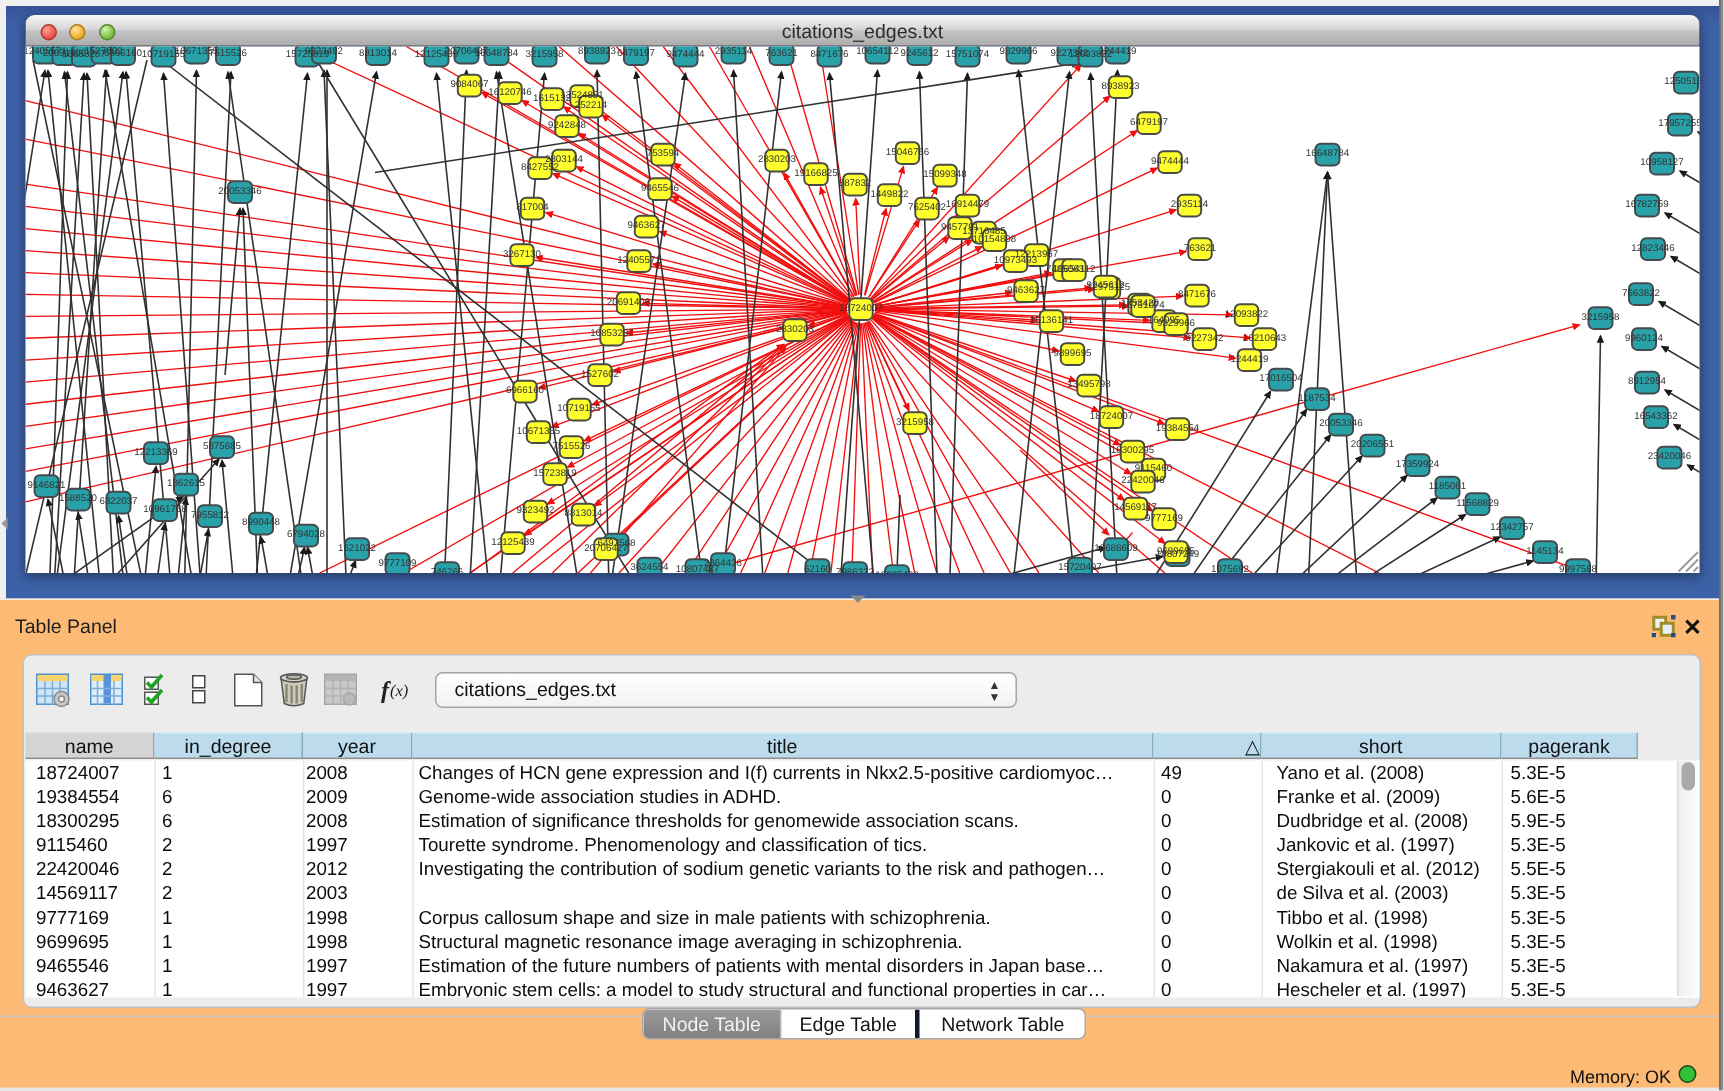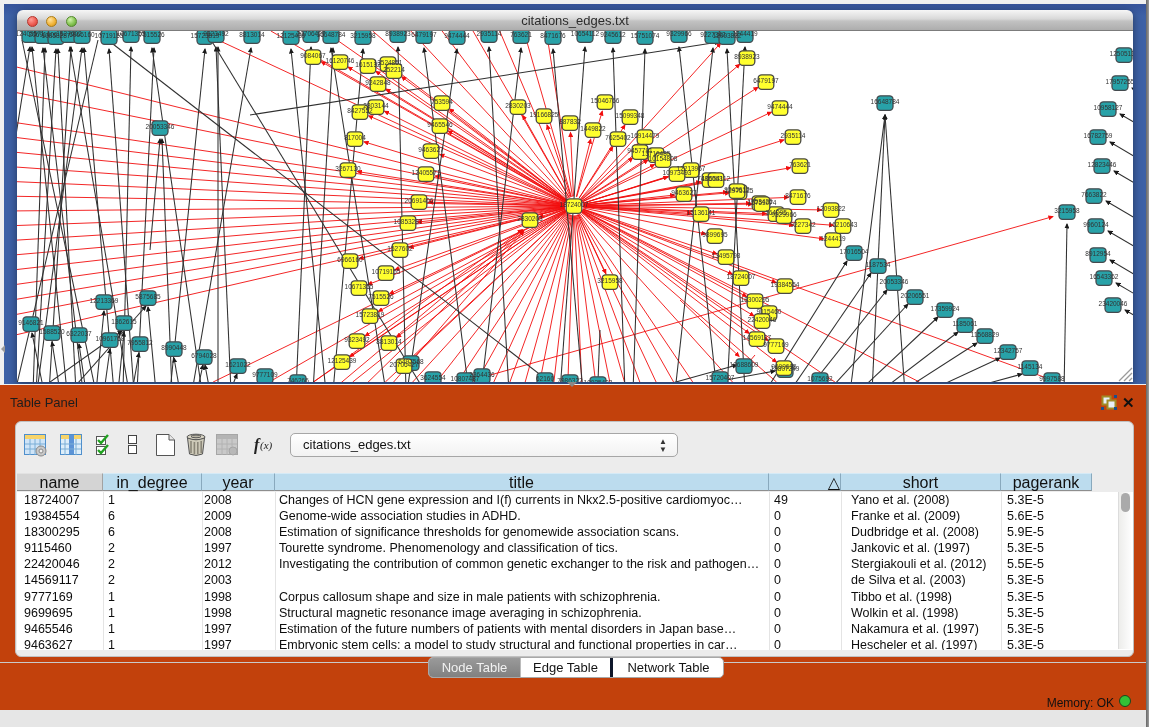--- a/index.html
+++ b/index.html
@@ -7,29 +7,29 @@
 #bluebg{position:absolute;left:4px;top:4px;width:1142px;height:397px;background:linear-gradient(#36539a,#3d61a6 12px)}
 #win{position:absolute;left:17px;top:10px;width:1116px;height:372px;border-radius:6px 6px 0 0;box-shadow:0 2px 8px rgba(0,0,0,.45)}
 #titlebar{position:absolute;left:0;top:0;width:1116px;height:21px;border-radius:6px 6px 0 0;background:linear-gradient(#f6f6f6,#d8d8d8 45%,#c2c2c2 55%,#adadad);border-bottom:1px solid #7c7c7c}
 #title{position:absolute;left:0;top:3px;width:100%;text-align:center;font-size:13px;color:#2c2c2c}
 .tl{position:absolute;top:5.5px;width:11px;height:11px;border-radius:50%}
 #tl1{left:9.5px;background:radial-gradient(circle at 35% 30%,#ff9d96,#ee5f55 55%,#c93a31);border:1px solid #b5342c}
 #tl2{left:29px;background:radial-gradient(circle at 35% 30%,#ffe2a0,#f2b63c 55%,#d2921a);border:1px solid #ad7c14}
 #tl3{left:48.5px;background:radial-gradient(circle at 35% 30%,#d2f3af,#86c553 55%,#5d9a31);border:1px solid #53882c}
 #canvas{position:absolute;left:17px;top:31px;width:1116px;height:351px;background:#fff;overflow:hidden}
 #rightstrip{position:absolute;right:0;top:0;width:3px;height:727px;background:linear-gradient(to right,#666,#9c9c9c);z-index:50}
-#panel{position:absolute;left:0;top:384px;width:1146px;height:326px;background:#c2410c;border-top:1px solid #f2f2f2}
+#panel{position:absolute;left:0;top:399px;width:1146px;height:326px;background:#fdba74;border-top:1px solid #f2f2f2}
 #ptitle{position:absolute;left:10px;top:10px;font-size:13px;color:#1d1d1d}
 #phandle{position:absolute;left:567px;top:-3px;width:0;height:0;border-left:5px solid transparent;border-right:5px solid transparent;border-top:5px solid #888}
 #pclose{position:absolute;left:1122px;top:9px;font-size:15px;font-weight:bold;color:#111}
 #inner{position:absolute;left:15px;top:36px;width:1119px;height:236px;background:#ececec;border:1px solid #c0c0c0;border-radius:6px}
 #toolbar{position:absolute;left:4px;top:11px;height:26px;width:1110px}
 #combo{position:absolute;left:270px;top:0px;width:388px;height:24px;background:linear-gradient(#ffffff,#f2f2f2);border:1px solid #a6a6a6;border-radius:5px;font-size:13px;color:#111;line-height:22px;padding-left:12px}
 #comboarr{position:absolute;right:10px;top:4px;font-size:8px;color:#333;line-height:8px;text-align:center}
-#thead{position:absolute;left:1px;top:51px;width:1116px;height:18px;font-size:16px;color:#111}
+#thead{position:absolute;left:1px;top:51px;width:1116px;height:18px;font-size:13px;color:#111}
 .th{position:absolute;top:0;height:18px;line-height:17px;text-align:center;background:#bcdcee;border-right:1px solid #89a9bd;border-top:1px solid #d5eaf6;border-bottom:1px solid #8e8e8e}
 #tbody{position:absolute;left:1px;top:69.5px;width:1116px;height:158px;background:#fff;overflow:hidden;font-size:12.5px;color:#0d0d0d}
 .colsep{position:absolute;top:0;width:1px;height:158px;background:#e4e4e4}
 .tr{position:relative;height:16.2px;line-height:16.2px;white-space:nowrap}
 .tr span{position:absolute;overflow:hidden}
 .c1{left:7px;width:80px}.c2{left:91px;width:90px}.c3{left:187px;width:70px}.c4{left:262px;width:487px}
 .c5{left:757px;width:62px}.c6{left:834px;width:152px}.c7{left:990px;width:95px}
 #vscroll{position:absolute;right:2px;top:70px;width:13px;height:157px;background:linear-gradient(to right,#ededeb,#fdfdfd);border-left:1px solid #dcdcdc}
 #vthumb{position:absolute;left:2px;top:1px;width:9px;height:19px;background:#aaa;border-radius:5px}
 #tabs{position:absolute;left:428px;top:271.5px;width:296px;height:21px;background:#fff;border:1px solid #a8a8a8;border-radius:5px;font-size:13px;overflow:hidden;z-index:5}
@@ -705,21 +705,21 @@
             <span class="c3">1997</span>
             <span class="c4">Tourette syndrome. Phenomenology and classification of tics.</span>
             <span class="c5">0</span>
             <span class="c6">Jankovic et al. (1997)</span>
             <span class="c7">5.3E‑5</span>
           </div>
 <div class="tr">
             <span class="c1">22420046</span>
             <span class="c2">2</span>
             <span class="c3">2012</span>
-            <span class="c4">Investigating the contribution of common genetic exchanger to the risk and pathogen…</span>
+            <span class="c4">Investigating the contribution of sodium genetic variants to the risk and pathogen…</span>
             <span class="c5">0</span>
             <span class="c6">Stergiakouli et al. (2012)</span>
             <span class="c7">5.5E‑5</span>
           </div>
 <div class="tr">
             <span class="c1">14569117</span>
             <span class="c2">2</span>
             <span class="c3">2003</span>
             <span class="c5">0</span>
             <span class="c6">de Silva et al. (2003)</span>

